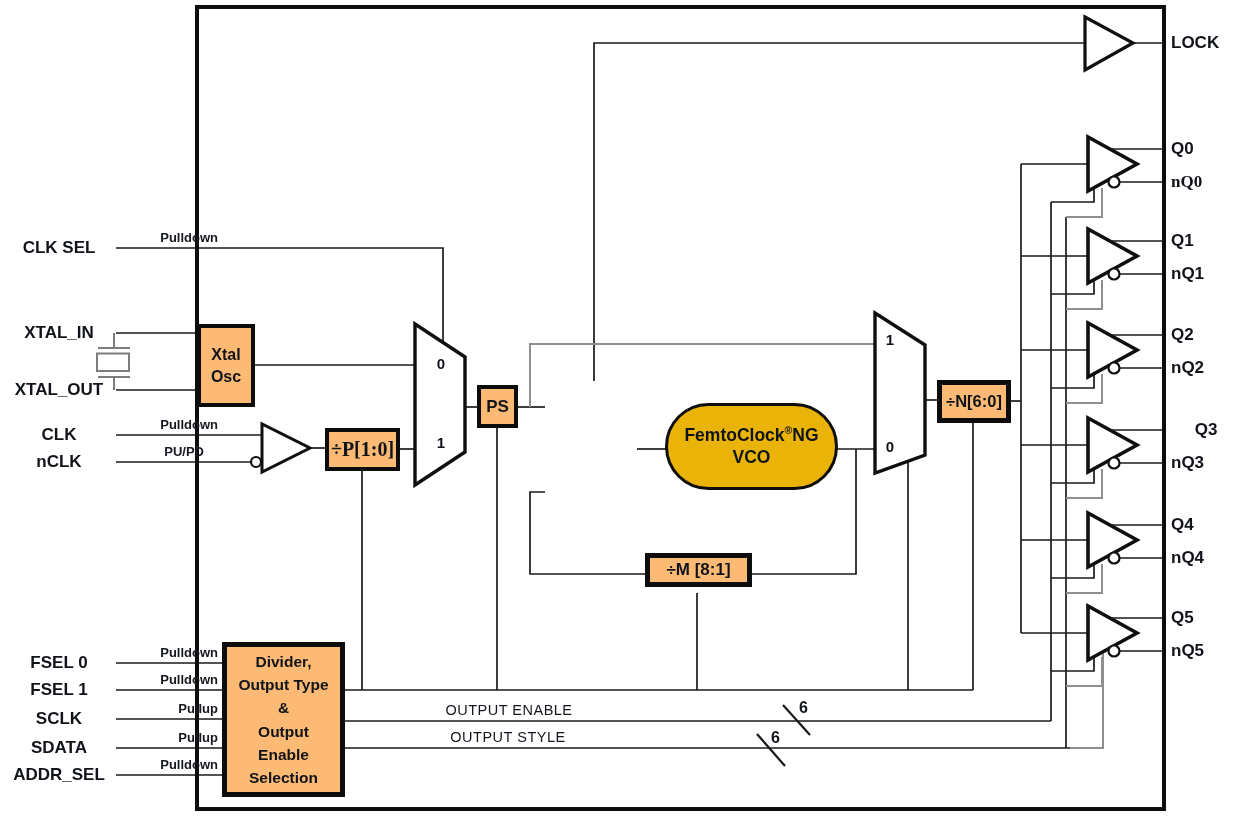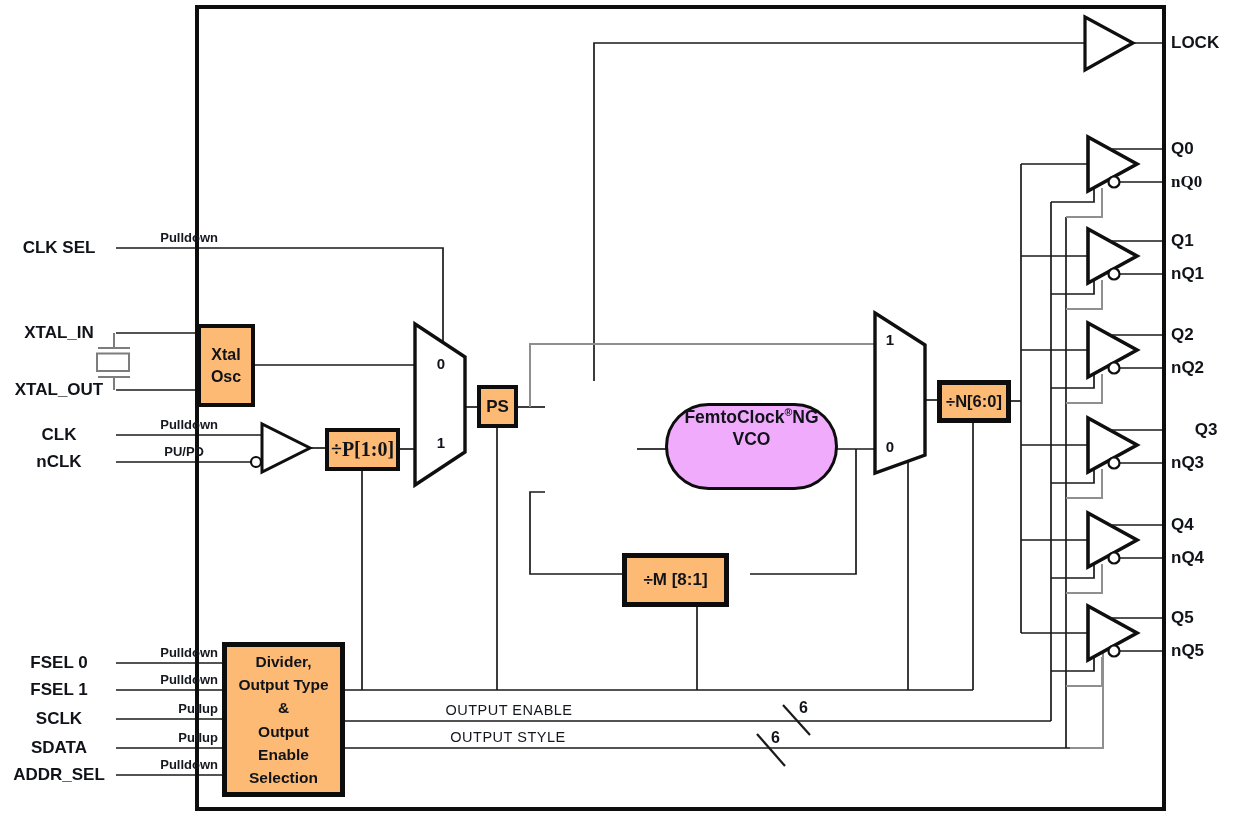--- a/index.html
+++ b/index.html
@@ -39,22 +39,22 @@
   .bus-lbl{
     position:absolute;font-size:14.5px;letter-spacing:.5px;text-align:center;
     color:#14171f;
   }
   .bits{
     position:absolute;font-size:16px;font-weight:bold;
   }
   .vco{
     position:absolute;left:665px;top:403px;width:173px;height:87px;
     box-sizing:border-box;border:3.5px solid #0d0d0d;border-radius:44px;
-    background:#f0abfc;display:flex;flex-direction:column;align-items:center;
-    font-weight:bold;font-size:17.5px;line-height:1.25;
+    background:#eab308;display:flex;flex-direction:column;align-items:center;
+    justify-content:center;font-weight:bold;font-size:17.5px;line-height:1.25;
   }
   .vco sup{font-size:10.5px;}
 </style>
 </head>
 <body>
 
 <div id="stage">
 
   <svg id="wires" viewBox="0 0 1256 840">
 
@@ -180,21 +180,21 @@
   <div class="box" style="left:325px;top:428px;width:75px;height:43px;font-size:20px;font-family:Liberation Serif, serif;">÷P[1:0]</div>
 
   <div class="box" style="left:477px;top:385px;width:41px;height:43px;font-size:17px;">PS</div>
 
 
   <div class="vco">
     <div><span>FemtoClock</span><sup>®</sup><span>NG</span></div>
     <div>VCO</div>
   </div>
 
-  <div class="box b5" style="left:622px;top:553px;width:107px;height:54px;font-size:17px;">÷M [8:1]</div>
+  <div class="box b5" style="left:645px;top:553px;width:107px;height:34px;font-size:17px;">÷M [8:1]</div>
 
   <div class="box b5" style="left:937px;top:380px;width:74px;height:43px;font-size:16.5px;">÷N[6:0]</div>
 
   <div class="box b5" style="left:222px;top:642px;width:123px;height:155px;font-size:15.5px;line-height:1.5;">Divider,
 Output Type
 &amp;
 Output
 Enable
 Selection</div>
 

